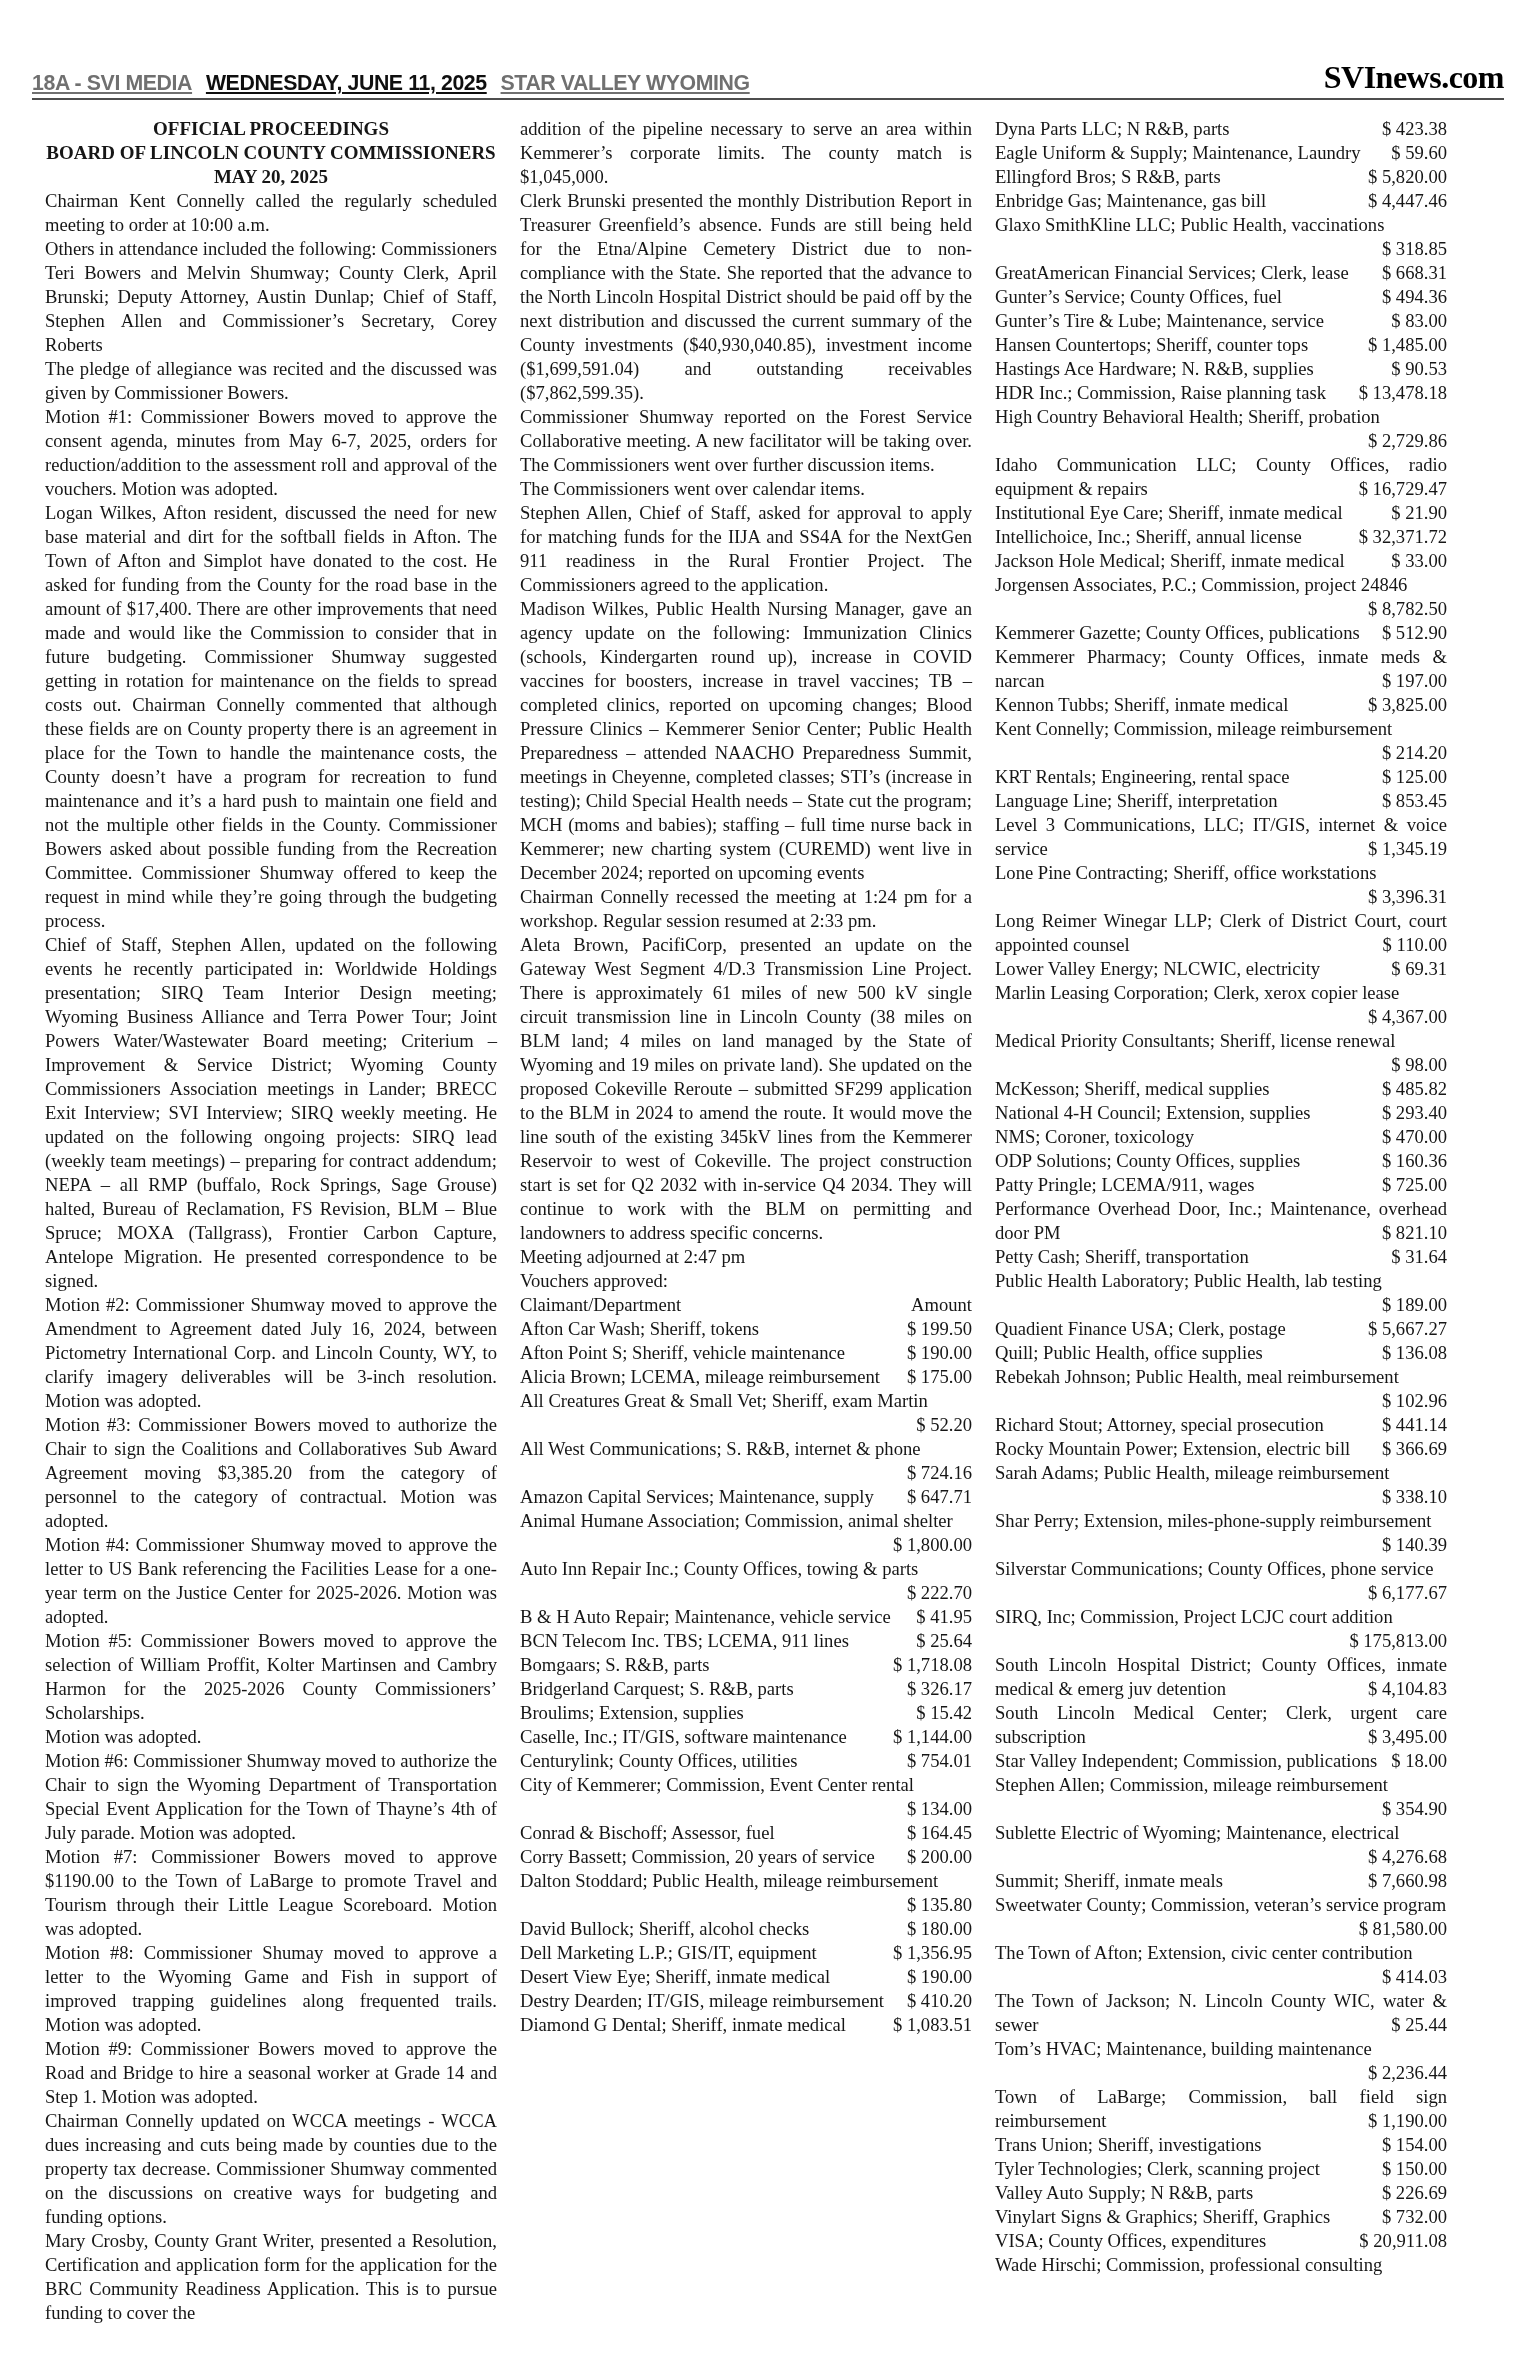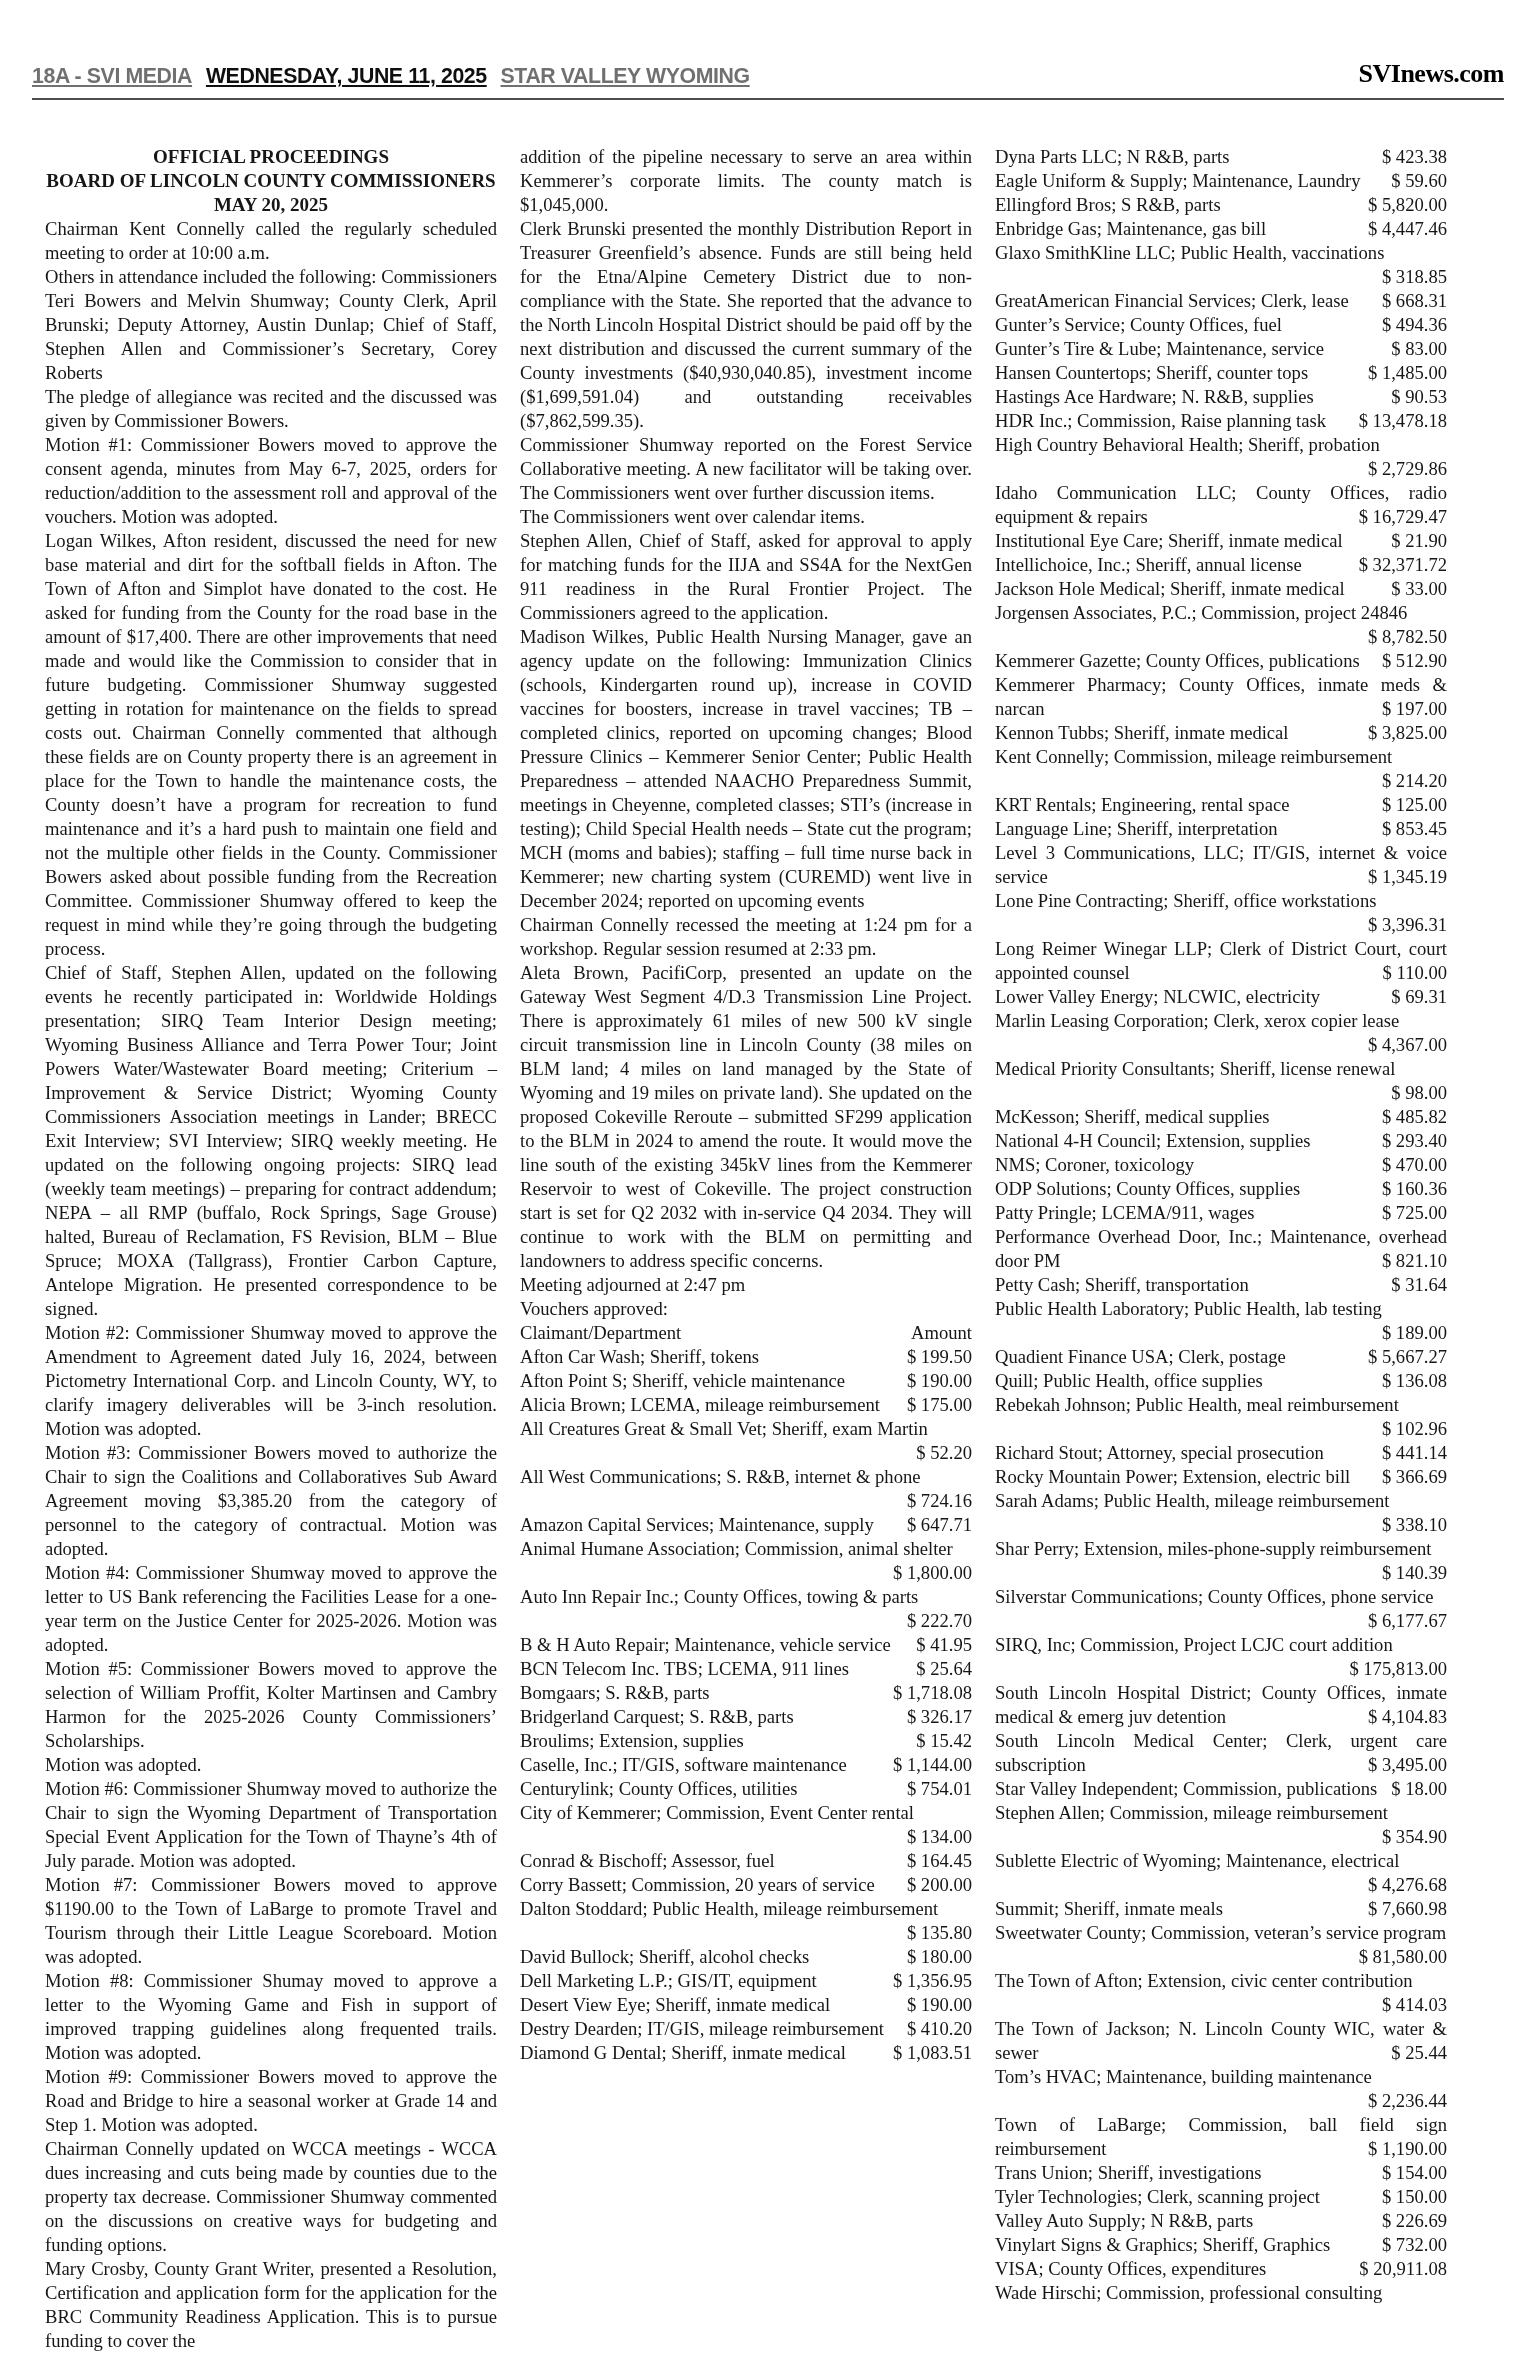--- a/index.html
+++ b/index.html
@@ -2,26 +2,26 @@
 <html style="font-size:15px"><head>
 <meta charset="utf-8">
 <title>Newspaper Page</title>
 <style>
   html,body{margin:0;padding:0;background:#dedede;}
   .page{position:relative;width:1536px;height:2375px;margin:0 auto;background:#ffffff;overflow:hidden;color:#161616;}
   .masthead{position:absolute;left:32px;right:32px;top:59px;display:flex;justify-content:space-between;align-items:flex-end;}
   .mast-left{font-family:"Liberation Sans",sans-serif;font-size:21.3px;font-weight:bold;letter-spacing:-0.4px;color:#707070;white-space:nowrap;}
   .mast-left .seg{margin-right:8.3px;text-decoration:underline;}
   .mast-left .dark{color:#0f0f0f;}
-  .mast-right{font-family:"Liberation Serif","DejaVu Serif",serif;font-size:26px;font-weight:bold;color:#000;letter-spacing:-0.5px;}
+  .mast-right{font-family:"Liberation Serif","DejaVu Serif",serif;font-size:32px;font-weight:bold;color:#000;letter-spacing:-0.5px;}
   .masthead-rule{position:absolute;left:32px;right:32px;top:98px;border-top:2.8px solid #4d4d4d;}
   .columns{position:absolute;left:45px;top:117px;width:1402px;display:flex;gap:23px;
            font-family:"Liberation Serif","DejaVu Serif",serif;font-size:18.6px;line-height:24px;
            text-align:justify;}
-  .col{flex:1 1 0;min-width:0;margin-top:28px;}
+  .col{flex:1 1 0;min-width:0;}
   .headline{text-align:center;font-weight:bold;font-size:19px;}
   .para{margin:0;}
   .voucher-row{display:flow-root;}
   .voucher-head{margin-top:0;}
   .v-amt{float:right;white-space:pre;padding-left:13px;}
 </style>
 </head>
 <body>
 
 <div class="page">

